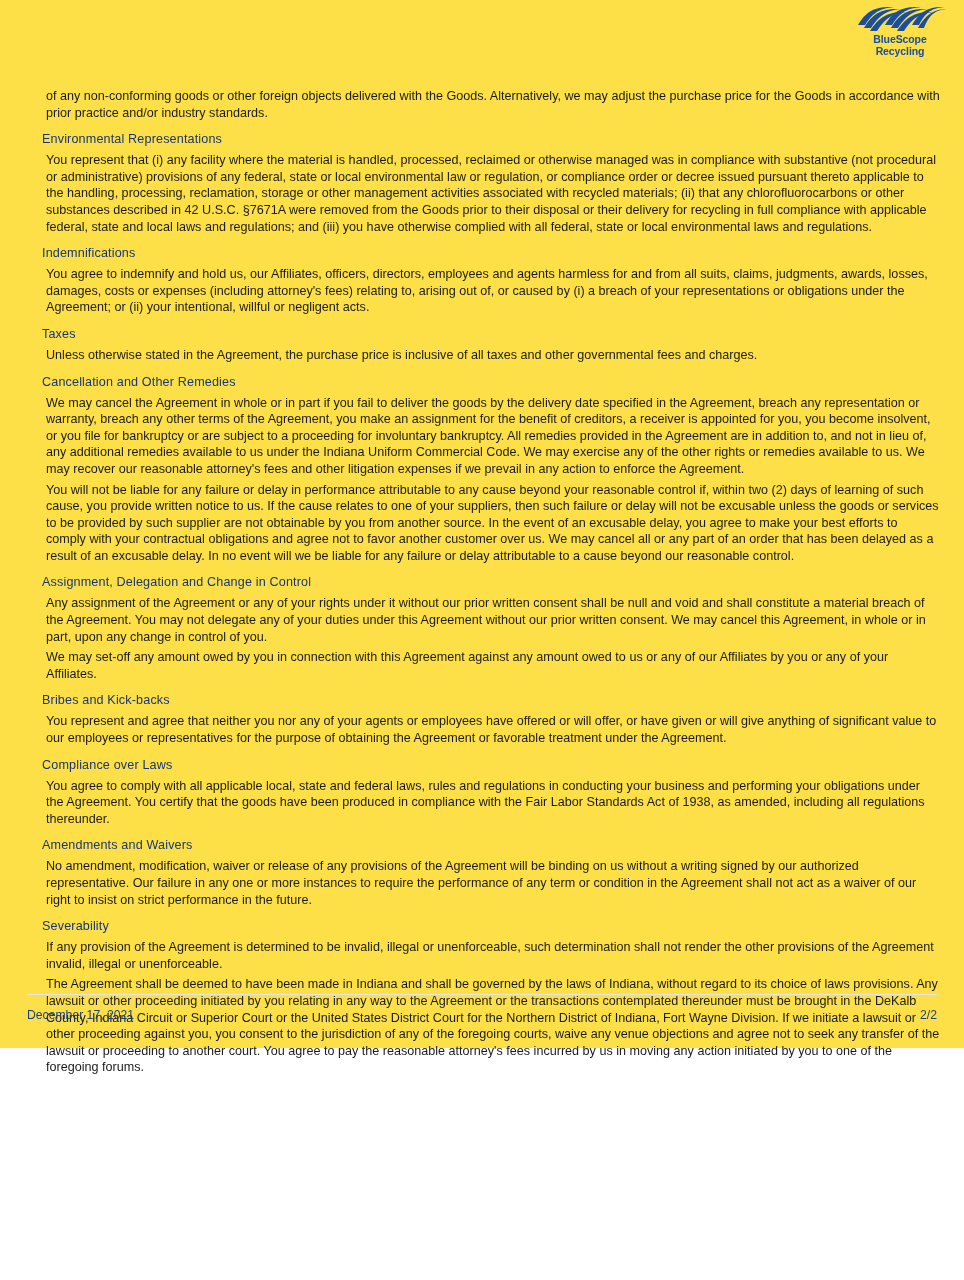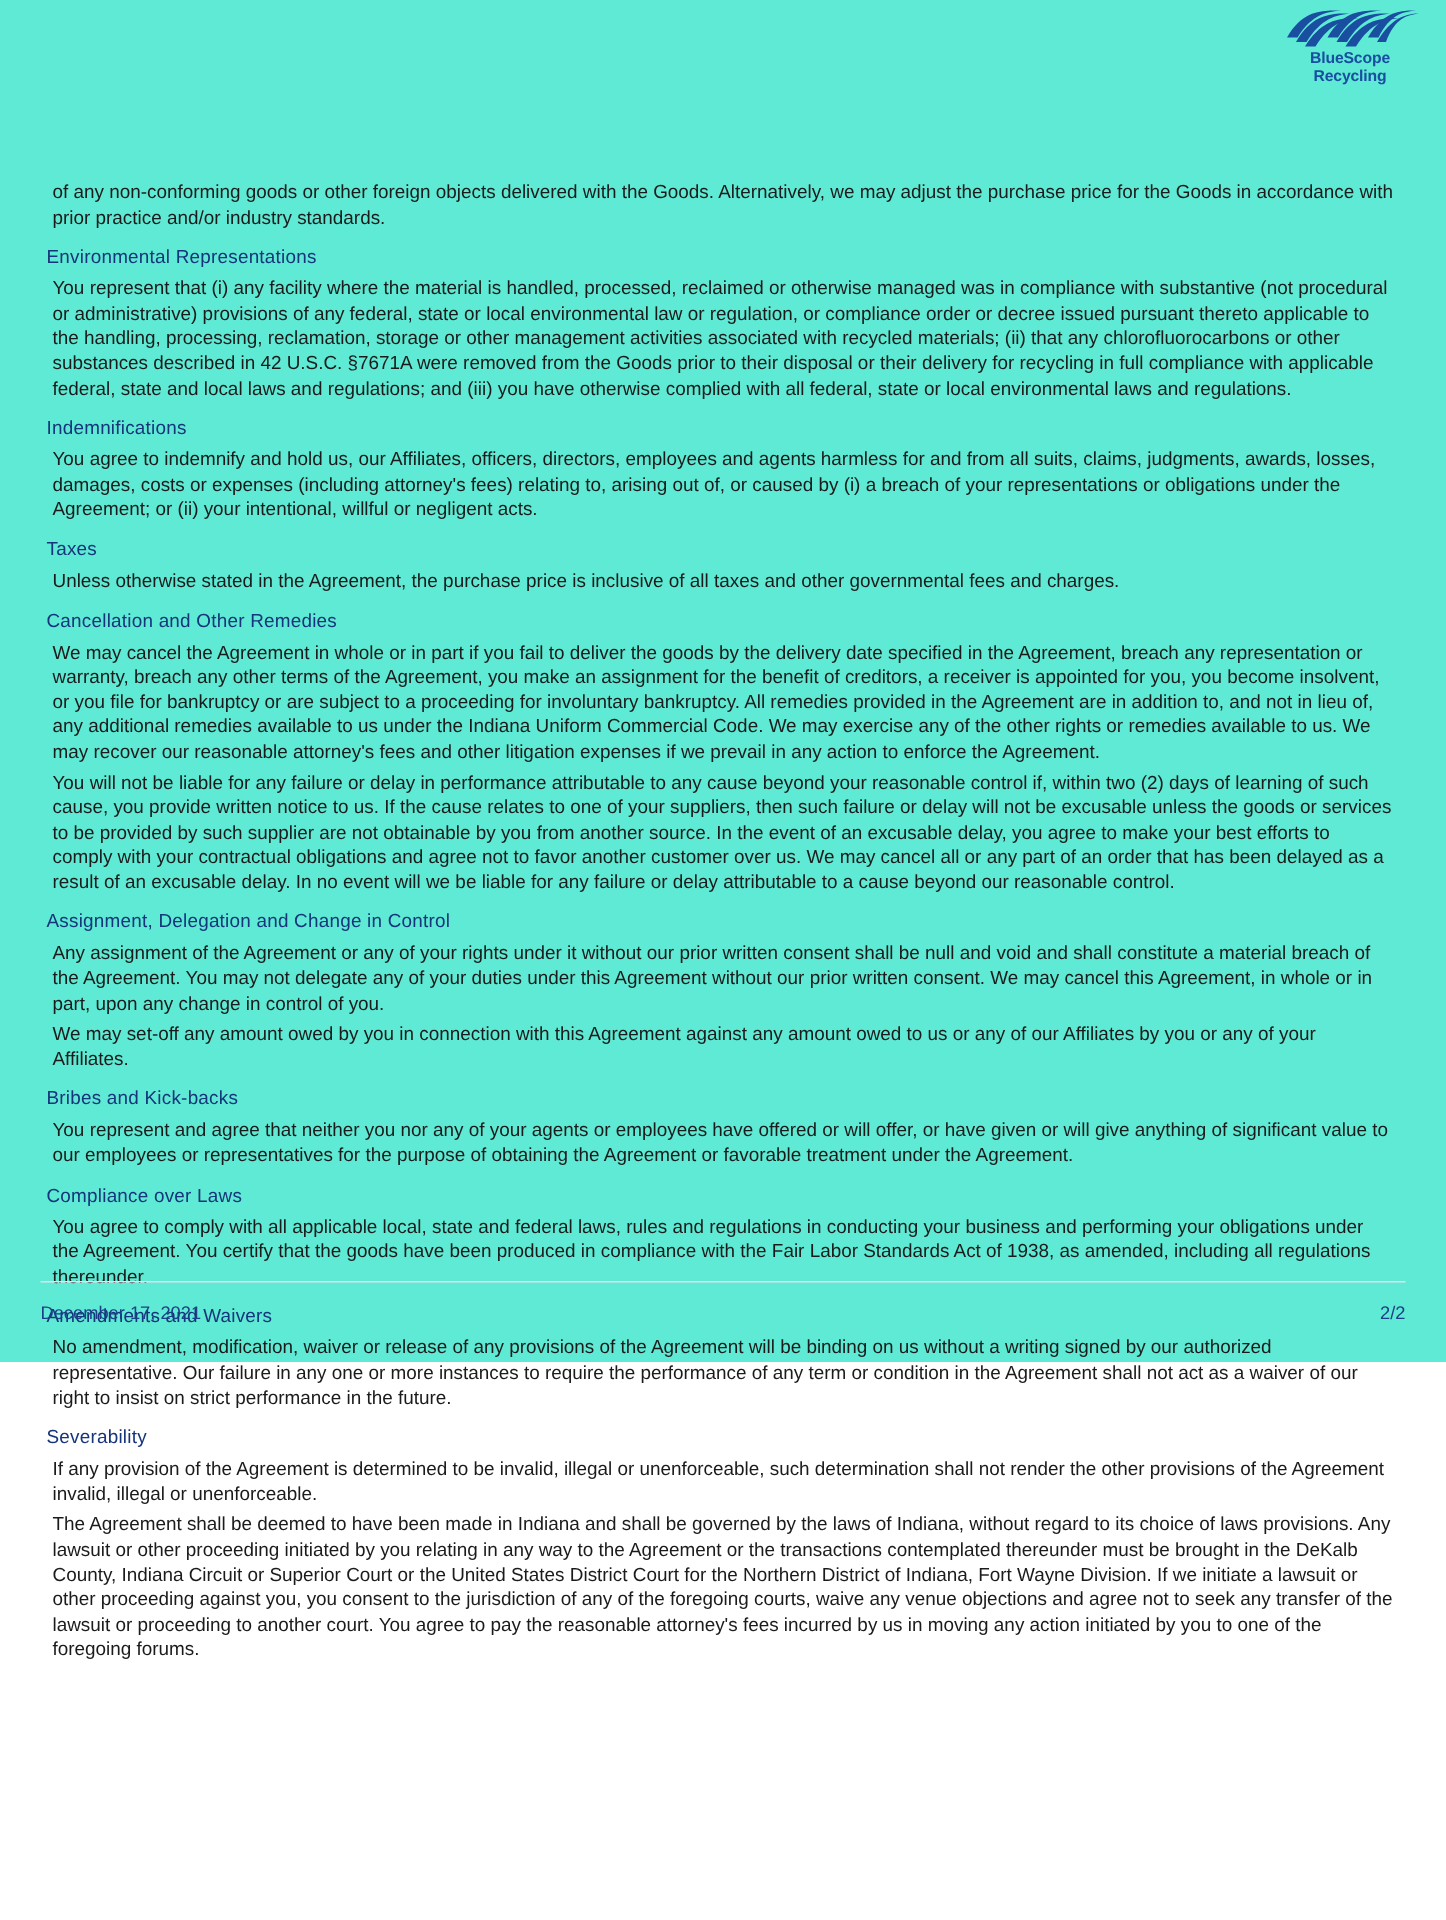--- a/index.html
+++ b/index.html
@@ -9,22 +9,22 @@
     height: 1280px;
     background: #ffffff;
     font-family: "Liberation Sans", sans-serif;
     color: #1d1d1d;
     overflow: hidden;
   }
 
   .page {
     position: relative;
     width: 964px;
-    height: 908px;
-    background: #5eead4;
+    height: 1048px;
+    background: #fde047;
   }
 
   
   .header {
     position: absolute;
     top: 0; left: 0; right: 0;
     height: 78px;
   }
   .logo-block {
     position: absolute;
@@ -44,23 +44,22 @@
     font-weight: bold;
     line-height: 11.5px;
     color: #1a4ea0;
     letter-spacing: -0.1px;
   }
 
   
   .content {
     position: absolute;
     top: 88px;
-    left: 31px;
+    left: 42px;
     width: 898px;
-    margin-top: 32px;
   }
 
   h2.section-heading {
     font-size: 12.6px;
     font-weight: normal;
     color: #16357a;
     margin: 11px 0 5px 0;
     line-height: 15px;
     letter-spacing: 0.15px;
   }

